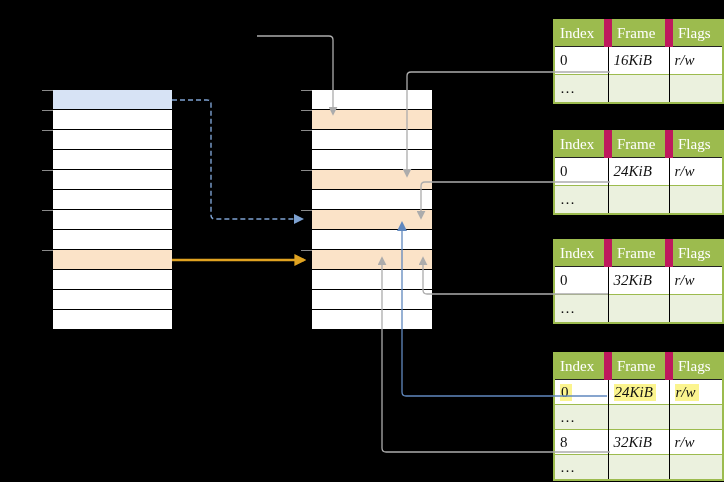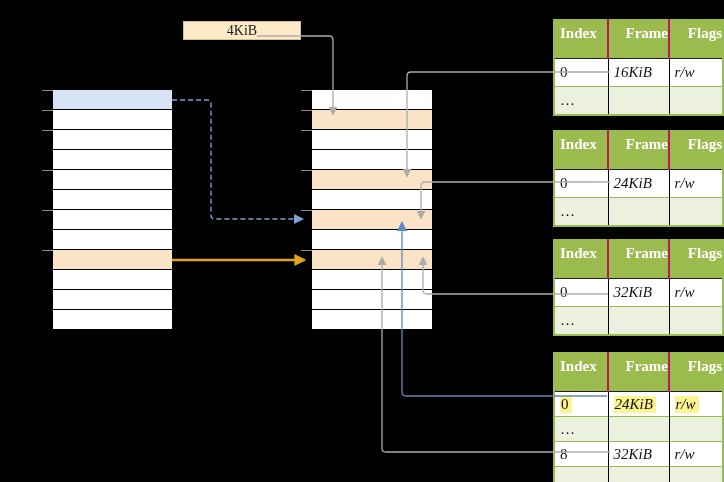--- a/index.html
+++ b/index.html
@@ -17,23 +17,23 @@
 
   
   .psize{position:absolute;left:183px;top:21px;width:116px;height:17px;z-index:3;
          background:var(--label-fill,#fcebc9);border:1px solid var(--label-border,#d8c08c);
          text-align:center;font-size:14px;line-height:17px;color:#1a1a1a;}
 
   
   table.ptable{position:absolute;left:553px;width:169px;border-collapse:collapse;table-layout:fixed;
                border:2px solid var(--table-border,#9cbb4e);background:#fff;z-index:2;
                font-size:15px;color:#111;}
-  table.ptable th{background:var(--header-green,#9cbb4e);color:#fff;font-weight:bold;text-align:left;
-                  padding:0 0 12px 5px;height:25px;font-size:15px;}
-  table.ptable th + th{border-left:2px solid #be185d;text-align:right;}
+  table.ptable th{background:var(--header-green,#9cbb4e);color:#fff;font-weight:normal;text-align:left;
+                  padding:0 0 0 5px;height:25px;font-size:15px;}
+  table.ptable th + th{border-left:8px solid #be185d;}
   table.ptable thead tr{border-bottom:1px solid #222;}
   table.ptable td{padding:0 0 0 5px;height:27px;vertical-align:middle;}
   table.ptable.compact td{height:24px;}
   table.ptable td + td{border-left:1px solid #000;font-style:italic;}
   table.ptable tbody tr + tr{border-top:1px solid var(--table-border,#9cbb4e);}
   table.ptable tr.shade{background:var(--row-green,#ebf1de);}
   .hl{background:var(--highlight-yellow,#fbf48f);padding:0 3px 1px 1px;}
 
   #t1{top:19px;} #t2{top:130px;} #t3{top:239px;} #t4{top:352px;}
 
@@ -42,21 +42,20 @@
   .wire-gray{stroke:var(--gray-line,#acacac);stroke-width:1.3;fill:none;}
   .wire-blue{stroke:var(--blue-line,#6088be);stroke-width:1.3;fill:none;}
   .wire-dashed{stroke:var(--dashed-blue,#7da1d1);stroke-width:1.4;fill:none;stroke-dasharray:5 3;}
   .wire-gold{stroke:var(--gold-line,#e0a321);stroke-width:2.5;fill:none;}
 </style>
 </head>
 <body>
 
 <div id="diagram">
 
-  <div class="psize">4KiB</div>
 
   <div class="stack stack-left">
       <div class="srow blue"></div>
       <div class="srow white"></div>
       <div class="srow white"></div>
       <div class="srow white"></div>
       <div class="srow white"></div>
       <div class="srow white"></div>
       <div class="srow white"></div>
       <div class="srow white"></div>

